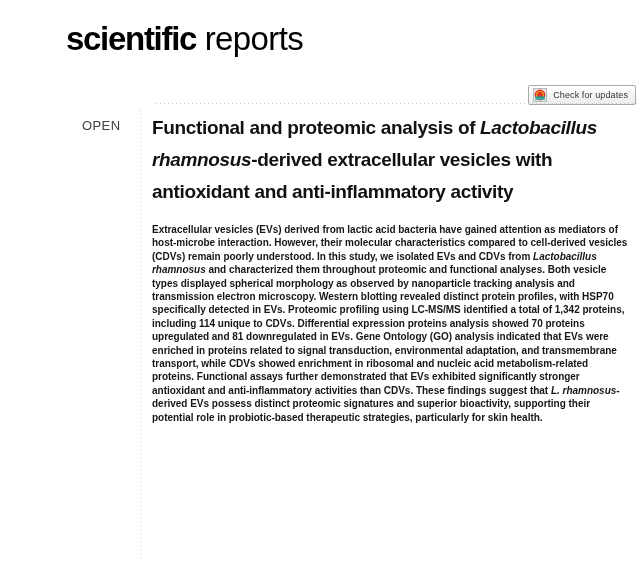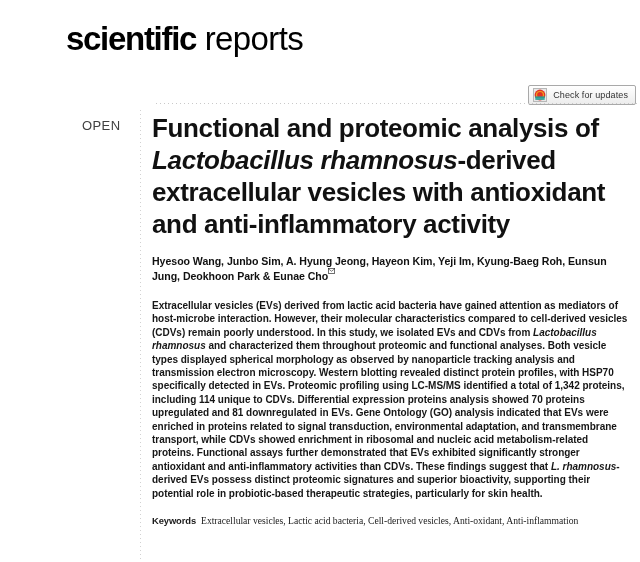--- a/index.html
+++ b/index.html
@@ -105,21 +105,21 @@
   
   .article {
     position: absolute;
     left: 152px;
     top: 112px;
     width: 480px;
   }
 
   .article-title {
     font-family: "Liberation Sans", sans-serif;
-    font-size: 26px;
+    font-size: 19px;
     line-height: 32px;
     font-weight: 700;
     letter-spacing: -0.35px;
     margin: 0;
     color: #111111;
   }
   .article-title .sp-italic { font-style: italic; }
 
   .authors {
     margin-top: 14px;
@@ -191,22 +191,17 @@
 
 <div class="rule-h"></div>
 <div class="rule-v"></div>
 
 <div class="open-tag">OPEN</div>
 
 <div class="article">
 
   <h1 class="article-title"><span>Functional and proteomic analysis of </span><span class="sp-italic">Lactobacillus rhamnosus</span><span>-derived extracellular vesicles with antioxidant and anti-inflammatory activity</span></h1>
 
-  <div class="authors"><span>Hyesoo Wang, Junbo Sim, A. Hyung Jeong, Hayeon Kim, Yeji Im, Kyung-Baeg Roh, Eunsun Jung, Deokhoon Park &amp; Eunae Cho</span><span class="envelope-sup"><svg width="7" height="6" viewBox="0 0 10 8" aria-hidden="true">
-          <rect x="0.5" y="0.5" width="9" height="7" fill="#ffffff" stroke="#333333" stroke-width="1"></rect>
-          <path d="M0.7 0.9 L5 4.4 L9.3 0.9" fill="none" stroke="#333333" stroke-width="0.9"></path>
-        </svg></span></div>
 
   <div class="abstract"><span>Extracellular vesicles (EVs) derived from lactic acid bacteria have gained attention as mediators of host-microbe interaction. However, their molecular characteristics compared to cell-derived vesicles (CDVs) remain poorly understood. In this study, we isolated EVs and CDVs from </span><span class="sp-italic">Lactobacillus rhamnosus</span><span> and characterized them throughout proteomic and functional analyses. Both vesicle types displayed spherical morphology as observed by nanoparticle tracking analysis and transmission electron microscopy. Western blotting revealed distinct protein profiles, with HSP70 specifically detected in EVs. Proteomic profiling using LC-MS/MS identified a total of 1,342 proteins, including 114 unique to CDVs. Differential expression proteins analysis showed 70 proteins upregulated and 81 downregulated in EVs. Gene Ontology (GO) analysis indicated that EVs were enriched in proteins related to signal transduction, environmental adaptation, and transmembrane transport, while CDVs showed enrichment in ribosomal and nucleic acid metabolism-related proteins. Functional assays further demonstrated that EVs exhibited significantly stronger antioxidant and anti-inflammatory activities than CDVs. These findings suggest that </span><span class="sp-italic">L. rhamnosus</span><span>-derived EVs possess distinct proteomic signatures and superior bioactivity, supporting their potential role in probiotic-based therapeutic strategies, particularly for skin health.</span></div>
 
-  <div class="keywords"><span class="keywords-label">Keywords</span><span>Extracellular vesicles, Lactic acid bacteria, Cell-derived vesicles, Anti-oxidant, Anti-inflammation</span></div>
 
 </div>
 
 </body></html>

